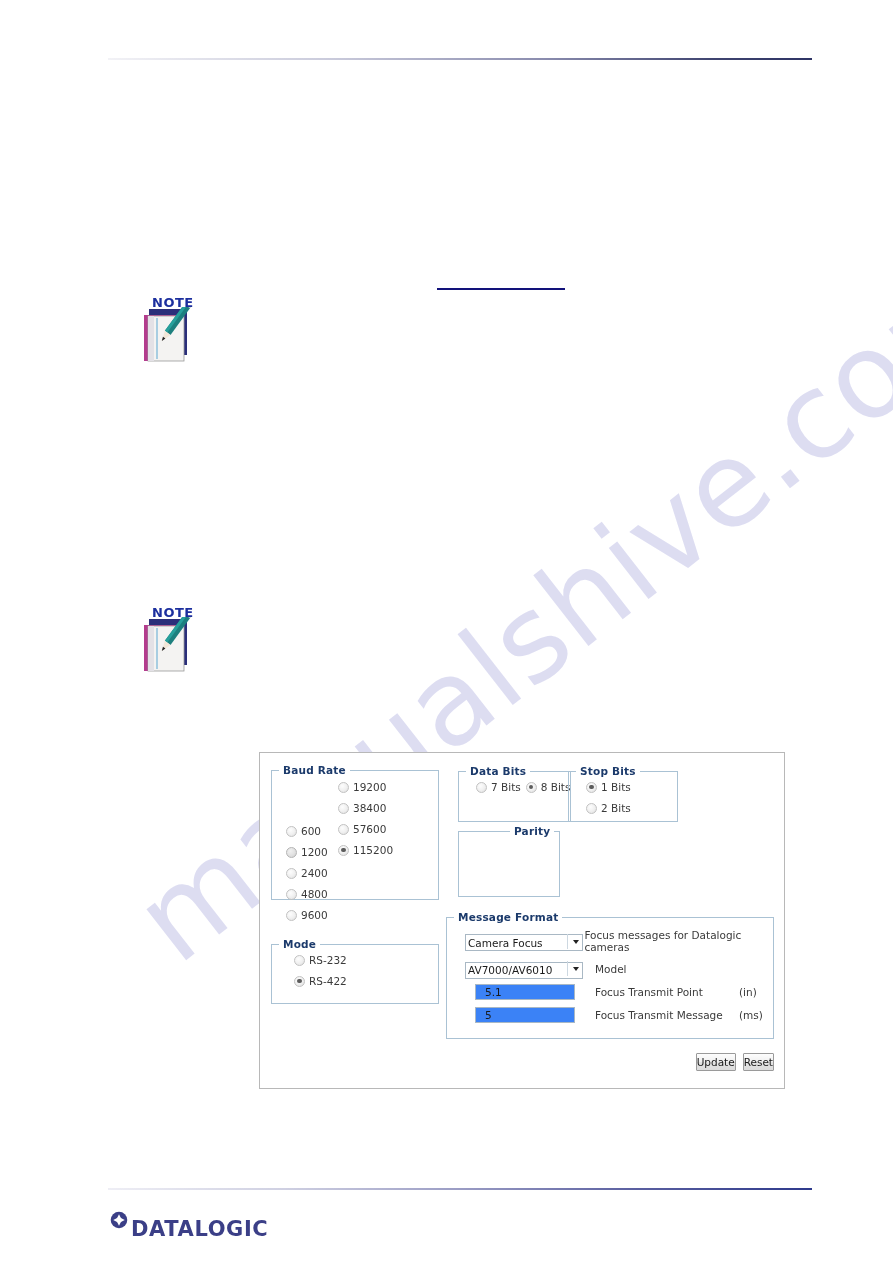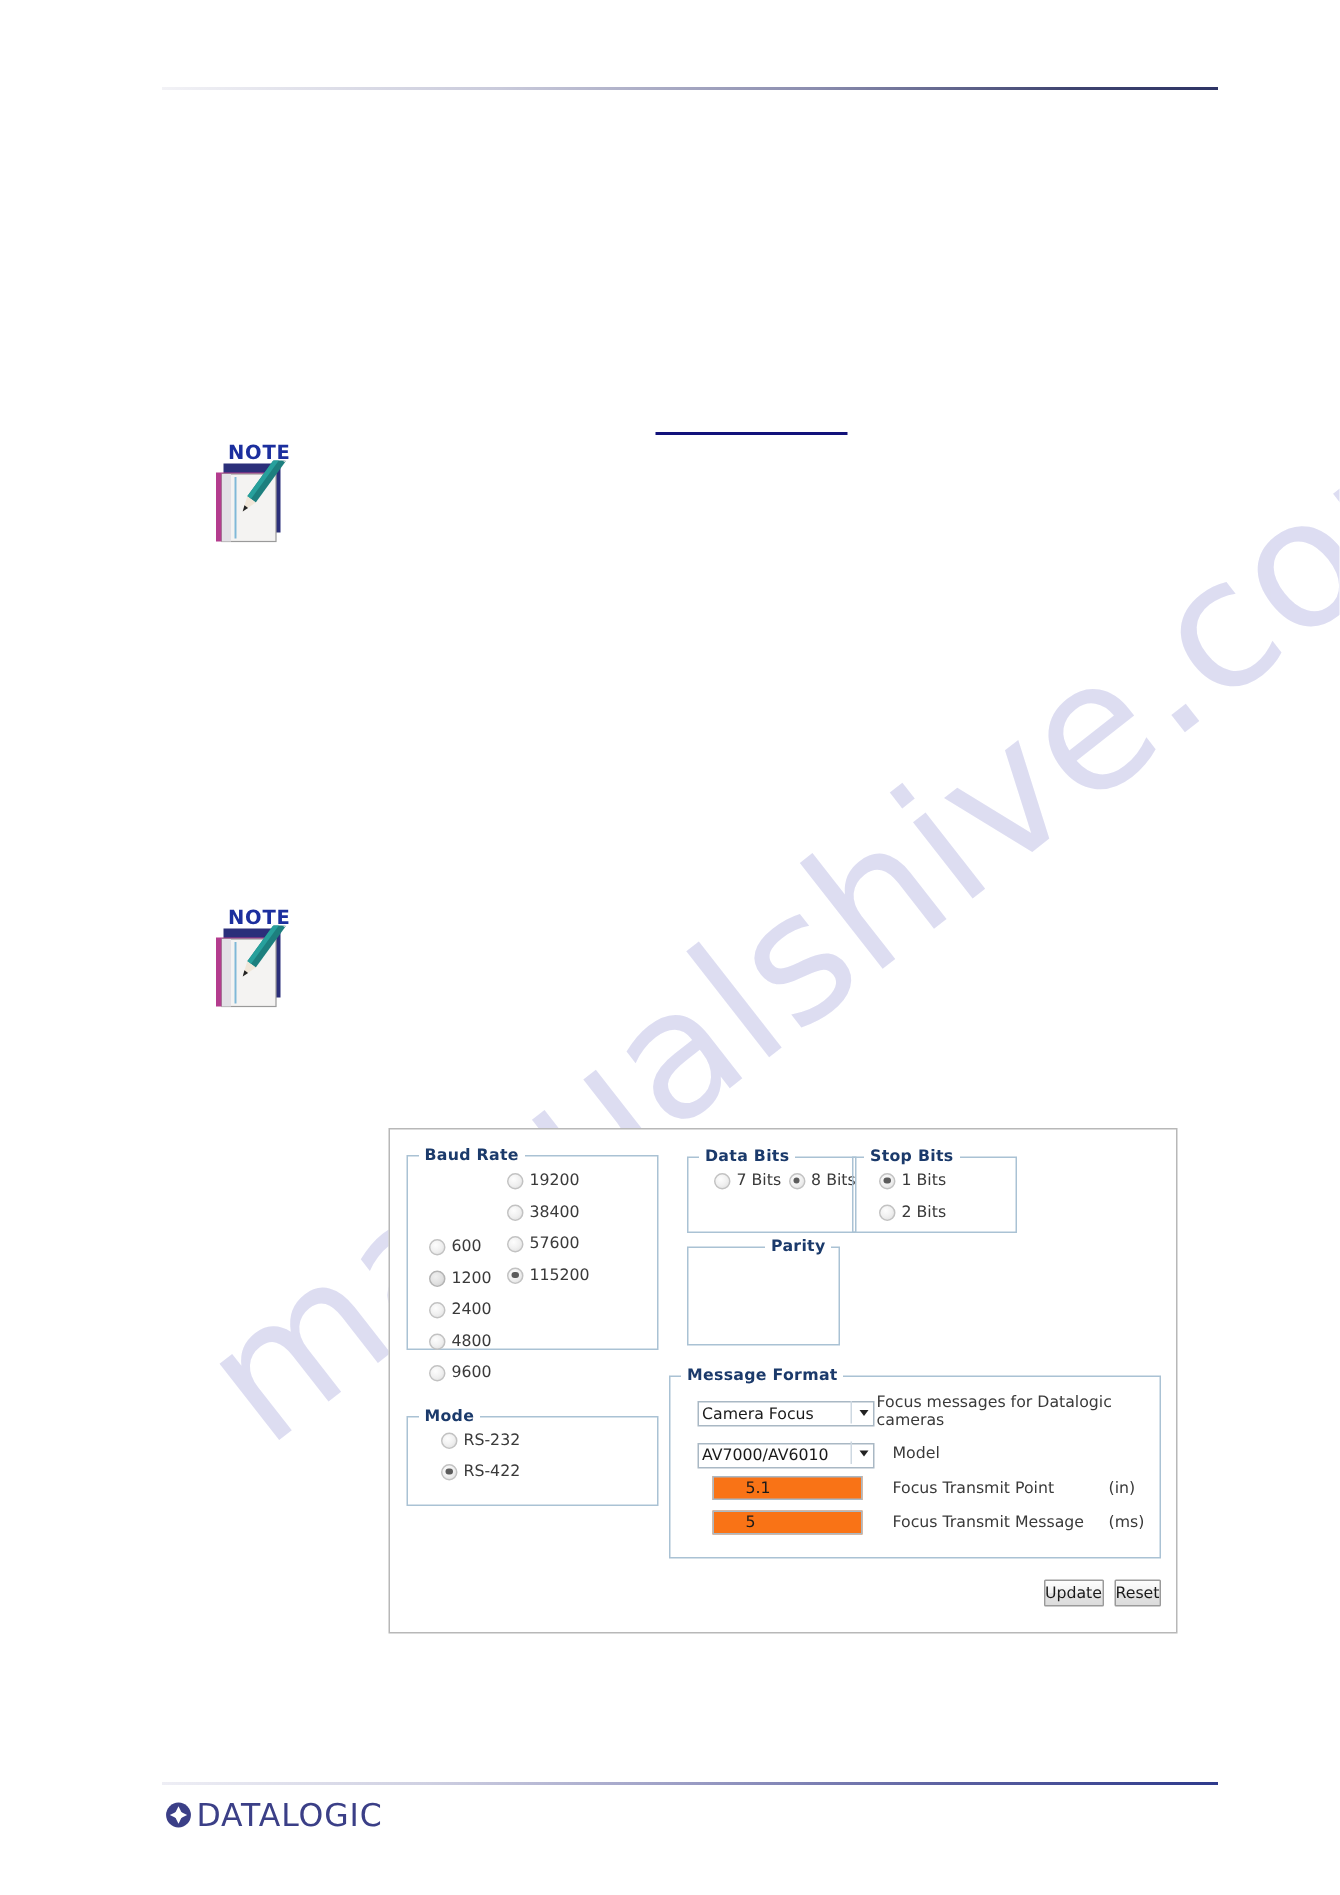--- a/index.html
+++ b/index.html
@@ -73,24 +73,25 @@
     width: 128px;
     height: 2px;
     background: #12127a;
   }
 
   
   .logo { position: absolute; left: 110px; top: 1198px; display: flex; align-items: center; }
   .logo .mark { width: 18px; height: 18px; margin-right: 3px; }
   .logo .wordmark {
     font-family: "DejaVu Sans", sans-serif;
-    font-weight: normal;
+    font-weight: bold;
     font-size: 21px;
     letter-spacing: .6px;
     color: #3b3f87;
+    margin-top: 19px;
   }
 
   
   .config-panel {
     position: absolute;
     left: 259px;
     top: 752px;
     width: 526px;
     height: 337px;
     border: 1px solid #b8b8b8;
@@ -224,22 +225,22 @@
     background: #cdd8e1;
   }
 
   input.txt {
     width: 100px;
     height: 16px;
     font-family: "DejaVu Sans", sans-serif;
     font-size: 10.5px;
     color: #1a1a1a;
     border: 1px solid #a9b8c4;
-    background: #f97316;
-    padding: 0 21px;
+    background: #3b82f6;
+    padding: 0 9px;
     box-sizing: border-box;
     border-radius: 0;
   }
 
   .btn-bar {
     position: absolute;
     left: 0; right: 10px;
     top: 300px;
     display: flex;
     justify-content: flex-end;

